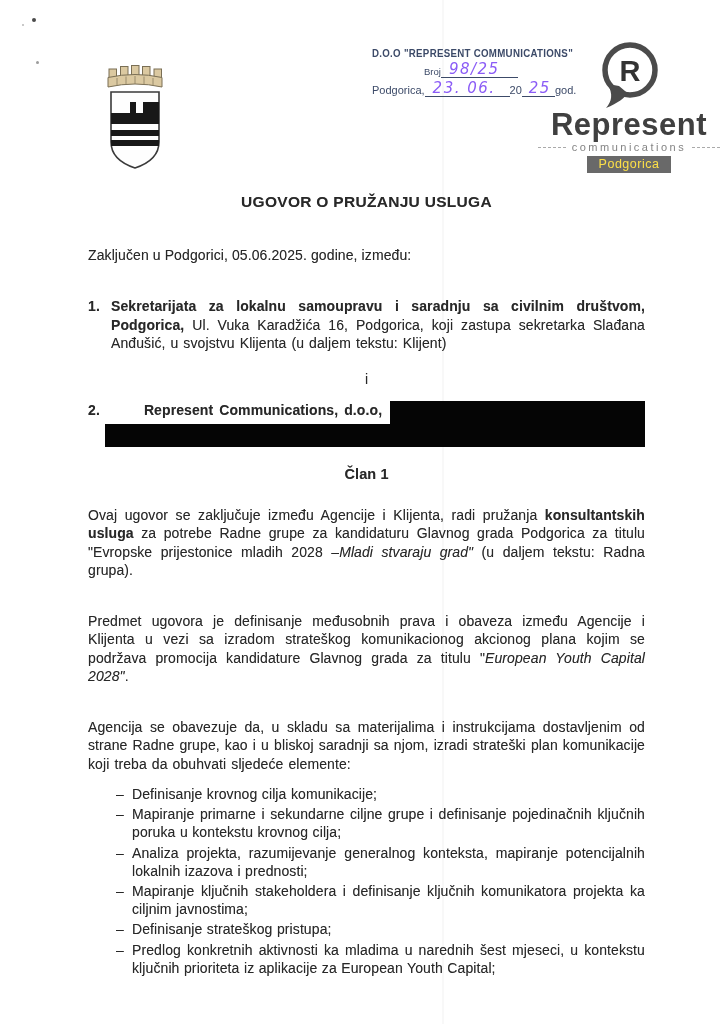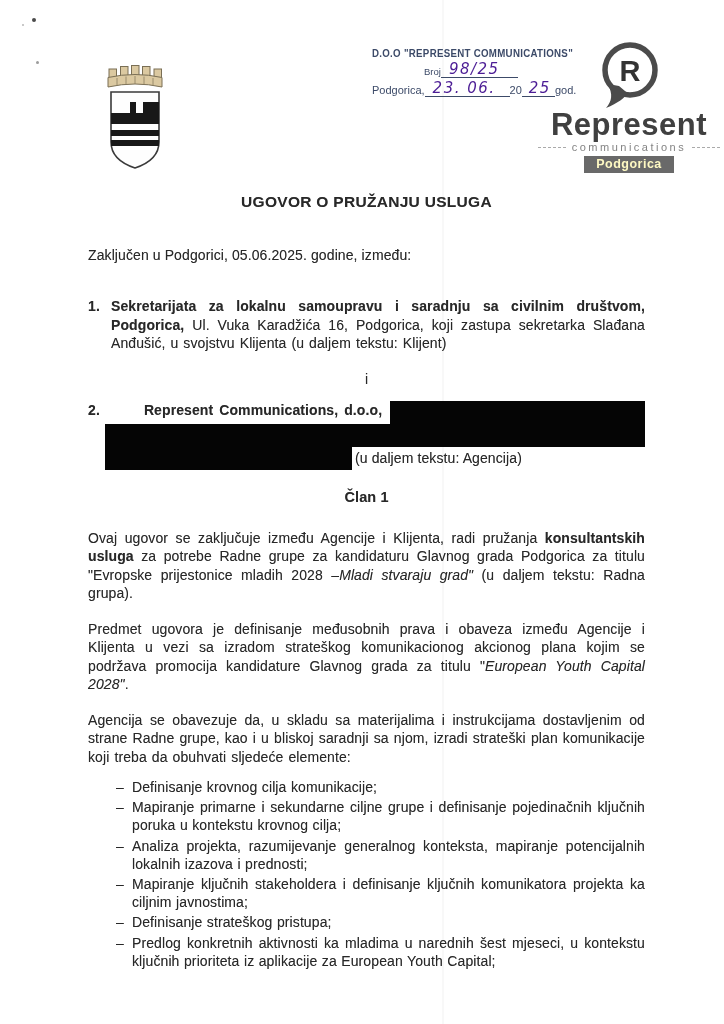--- a/index.html
+++ b/index.html
@@ -24,38 +24,38 @@
   
   .stamp { position:absolute; left:372px; top:48px; width:215px;
     color:#3c4a68; }
   .stamp-company { font-size:10px; font-weight:bold; letter-spacing:.3px;
     white-space:nowrap; transform:scaleX(.97); transform-origin:left; }
   .stamp-row { display:flex; align-items:flex-end; margin-top:3px; }
   .stamp-row2 { padding-left:52px; }
   .stamp-label { font-size:9.5px; padding-bottom:1px; }
   .stamp-label-lg { font-size:11px; padding-bottom:1px; }
   .hand { font-family:"DejaVu Sans", sans-serif; font-style:italic;
-    font-size:15px; letter-spacing:1.5px; color:#4c1d95; line-height:14px; }
+    font-size:15px; letter-spacing:1.5px; color:#8b5cf6; line-height:14px; }
   .u { border-bottom:1.5px solid #3c4a68; }
   .val-broj { padding:0 18px 1px 8px; }
   .val-date { padding:0 14px 1px 8px; }
   .val-yy { padding:0 4px 1px 7px; }
   .printed-sm { font-size:11px; padding-bottom:1px; }
 
   
   .logo { position:absolute; left:538px; top:38px; width:182px; text-align:center; }
   .logo-bubble { display:block; margin:0 auto; }
   .logo-name { font-size:31px; font-weight:bold; color:#404040;
     letter-spacing:.5px; line-height:30px; margin-top:-2px; }
   .logo-sub { display:flex; align-items:center; justify-content:center;
     gap:6px; margin-top:1px; }
   .logo-sub-text { font-size:11px; color:#848484; letter-spacing:2.5px; }
   .dash-line { width:36px; height:0; border-top:1px dashed #aaaaaa; }
-  .logo-city { display:inline-block; background:#696969; color:#fef9c3;
-    font-weight:bold; font-size:12.5px; letter-spacing:.5px;
+  .logo-city { display:inline-block; background:#696969; color:#fde047;
+    font-weight:normal; font-size:12.5px; letter-spacing:.5px;
     padding:1px 12px 2px; margin-top:3px; }
 
   
   .content { position:absolute; left:88px; top:193px; width:557px;
     font-size:14px; line-height:18.5px; letter-spacing:.1px;
     text-shadow:0 0 .4px rgba(40,40,40,.35); }
   .doc-title { font-size:15.5px; font-weight:bold; text-align:center;
     letter-spacing:.3px; }
   .intro { margin-top:34px; }
   .para { text-align:justify; word-spacing:1px; }
@@ -70,21 +70,21 @@
     word-spacing:2px;margin-left:44px; }
   .redact { background:#050505; }
   .bar1 { flex:1; margin-left:8px; }
   .bar2 { height:23px; margin-left:17px; }
   .p2-line3 { display:flex; height:23px; align-items:center; }
   .bar3 { width:247px; margin-left:17px; align-self:stretch; }
   .p2-suffix { padding-left:3px; }
   .art-heading { font-size:14.5px; font-weight:bold; text-align:center;
     margin-top:18px; }
   .p-art1 { margin-top:22px; }
-  .p-std { margin-top:17px; }
+  .p-std { margin-top:32px; }
   .bullets { list-style:none; margin-top:12px; padding-left:44px; }
   .bullets li { position:relative; text-align:justify; word-spacing:.5px;
     margin-bottom:2px; line-height:18.2px; }
   .bullets li::before { content:"–"; position:absolute; left:-16px; top:0; }
   i.seg { font-style:italic; }
   b.seg { font-weight:bold; }
 </style>
 </head>
 <body>
 
@@ -166,24 +166,20 @@
 
     <div class="conj">i</div>
 
     <div class="party2">
       <div class="p2-line1">
         <span class="pnum-plain">2.</span>
         <span class="p2-name"> Represent Communications, d.o.o,</span>
         <span class="redact bar1"></span>
       </div>
       <div class="redact bar2"></div>
-      <div class="p2-line3">
-        <span class="redact bar3"></span>
-        <span class="p2-suffix">(u daljem tekstu: Agencija)</span>
-      </div>
     </div>
 
     <div class="art-heading">Član 1</div>
 
     <p class="para p-art1"><span>Ovaj ugovor se zaključuje između Agencije i Klijenta, radi pružanja </span><b class="seg">konsultantskih usluga</b><span> za potrebe Radne grupe za kandidaturu Glavnog grada Podgorica za titulu "Evropske prijestonice mladih 2028 –</span><i class="seg">Mladi stvaraju grad"</i><span> (u daljem tekstu: Radna grupa).</span></p>
 
     <p class="para p-std"><span>Predmet ugovora je definisanje međusobnih prava i obaveza između Agencije i Klijenta u vezi sa izradom strateškog komunikacionog akcionog plana kojim se podržava promocija kandidature Glavnog grada za titulu "</span><i class="seg">European Youth Capital 2028"</i><span>.</span></p>
 
     <p class="para p-std">Agencija se obavezuje da, u skladu sa materijalima i instrukcijama dostavljenim od strane Radne grupe, kao i u bliskoj saradnji sa njom, izradi strateški plan komunikacije koji treba da obuhvati sljedeće elemente:</p>
 

